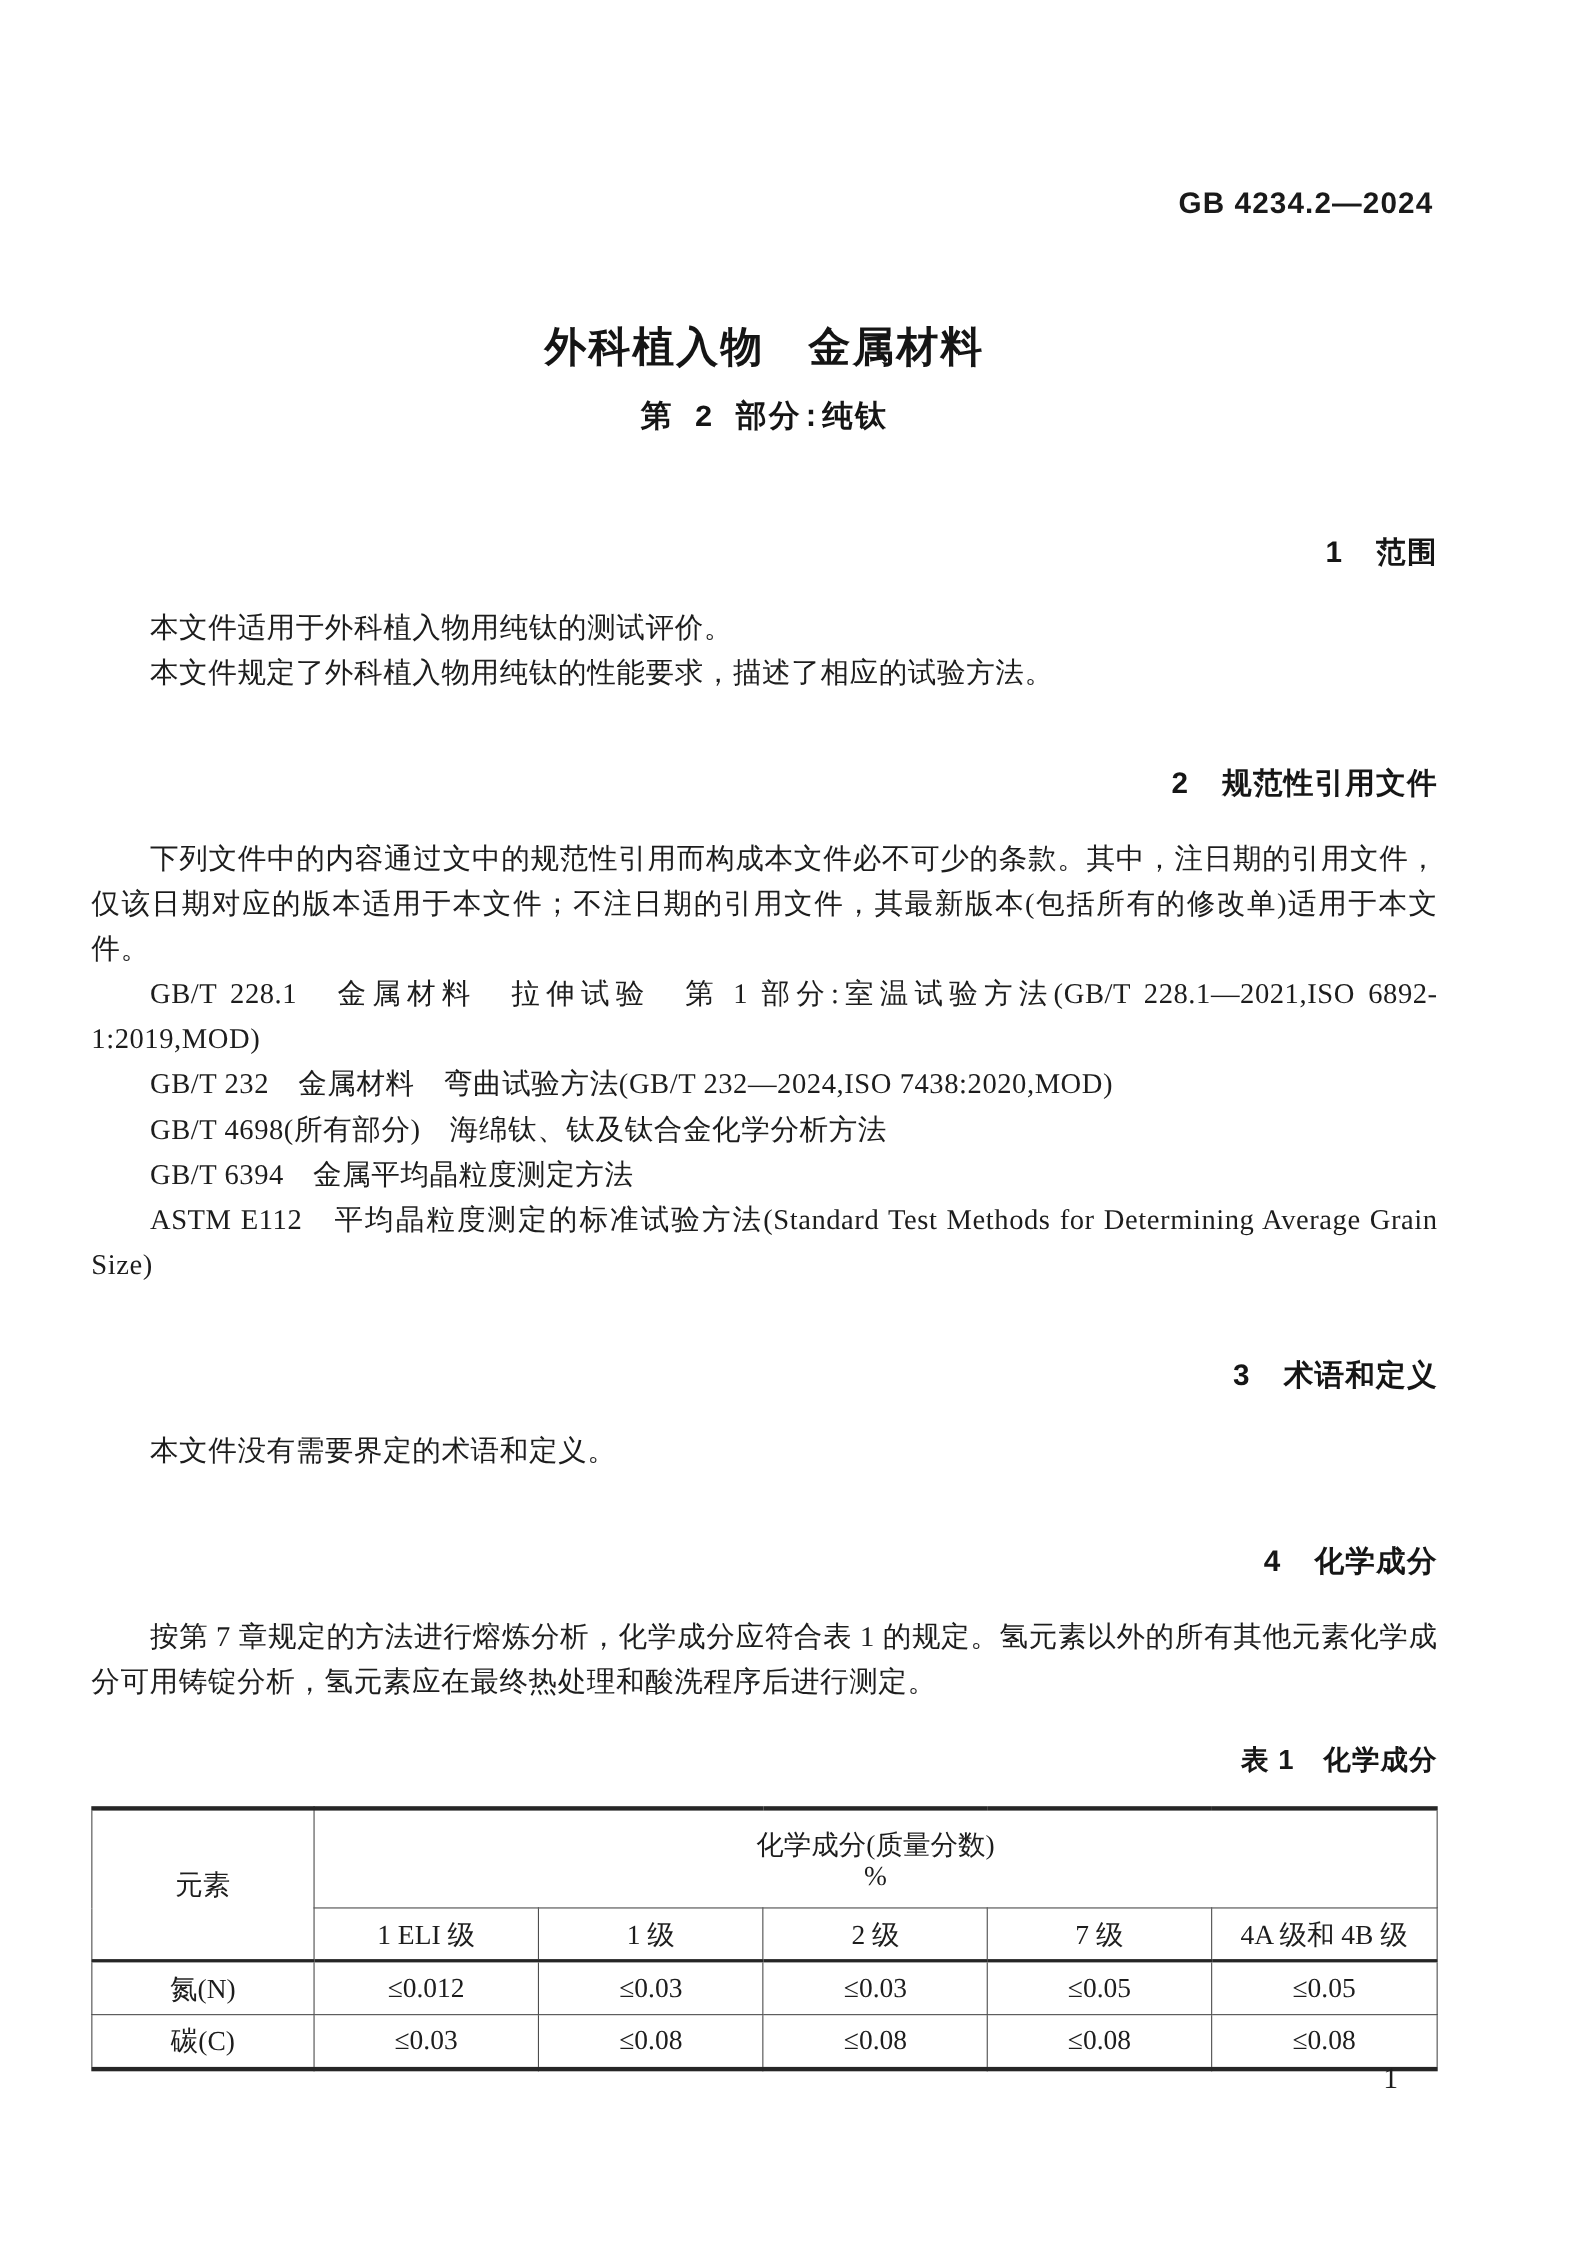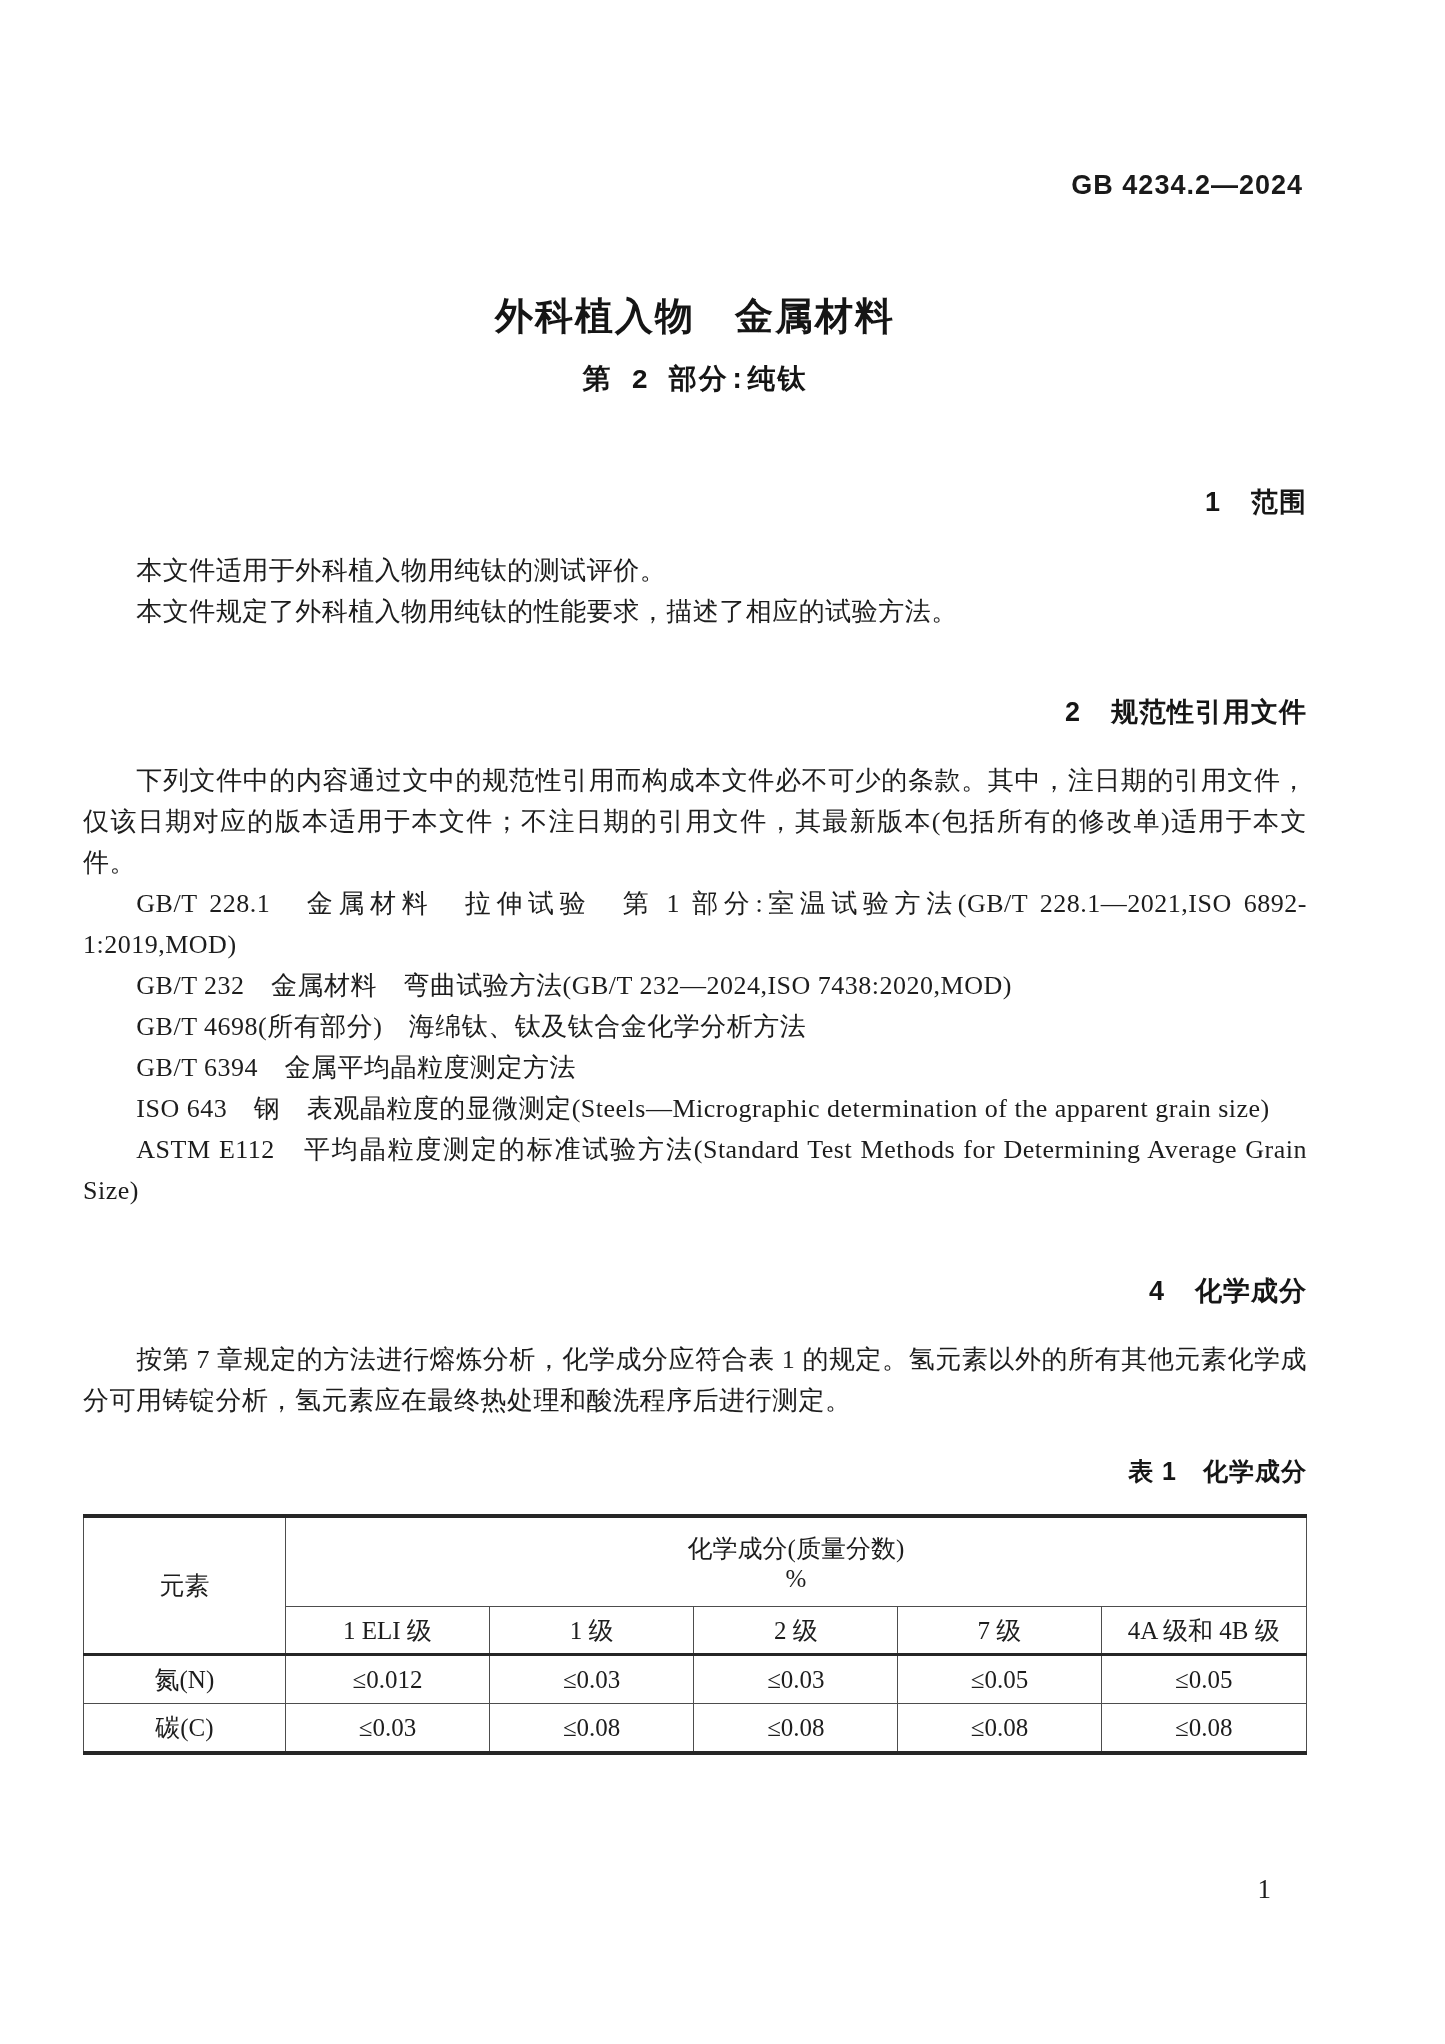--- a/index.html
+++ b/index.html
@@ -111,24 +111,27 @@
     <p class="body-p indent">本文件规定了外科植入物用纯钛的性能要求，描述了相应的试验方法。</p>
   </section>
 
   <section>
     <h2 class="sec-h"><span class="hnum">2</span><span>规范性引用文件</span></h2>
     <p class="body-p indent">下列文件中的内容通过文中的规范性引用而构成本文件必不可少的条款。其中，注日期的引用文件，仅该日期对应的版本适用于本文件；不注日期的引用文件，其最新版本(包括所有的修改单)适用于本文件。</p>
     <p class="body-p indent">GB/T 228.1　金属材料　拉伸试验　第 1 部分:室温试验方法(GB/T 228.1—2021,ISO 6892-1:2019,MOD)</p>
     <p class="body-p indent">GB/T 232　金属材料　弯曲试验方法(GB/T 232—2024,ISO 7438:2020,MOD)</p>
     <p class="body-p indent">GB/T 4698(所有部分)　海绵钛、钛及钛合金化学分析方法</p>
     <p class="body-p indent">GB/T 6394　金属平均晶粒度测定方法</p>
-    <p class="body-p indent">ISO 643　钢　表观晶粒度的显微测定(Steels—Micrographic determination of the apparent grain size)</p>
     <p class="body-p indent">ASTM E112　平均晶粒度测定的标准试验方法(Standard Test Methods for Determining Average Grain Size)</p>
   </section>
 
+  <section>
+    <h2 class="sec-h"><span class="hnum">3</span><span>术语和定义</span></h2>
+    <p class="body-p indent">本文件没有需要界定的术语和定义。</p>
+  </section>
 
   <section>
     <h2 class="sec-h"><span class="hnum">4</span><span>化学成分</span></h2>
     <p class="body-p indent">按第 7 章规定的方法进行熔炼分析，化学成分应符合表 1 的规定。氢元素以外的所有其他元素化学成分可用铸锭分析，氢元素应在最终热处理和酸洗程序后进行测定。</p>
 
     <div class="tbl-caption">表 1　化学成分</div>
 
     <table class="chem">
       <colgroup>
         <col style="width:16.5%">

